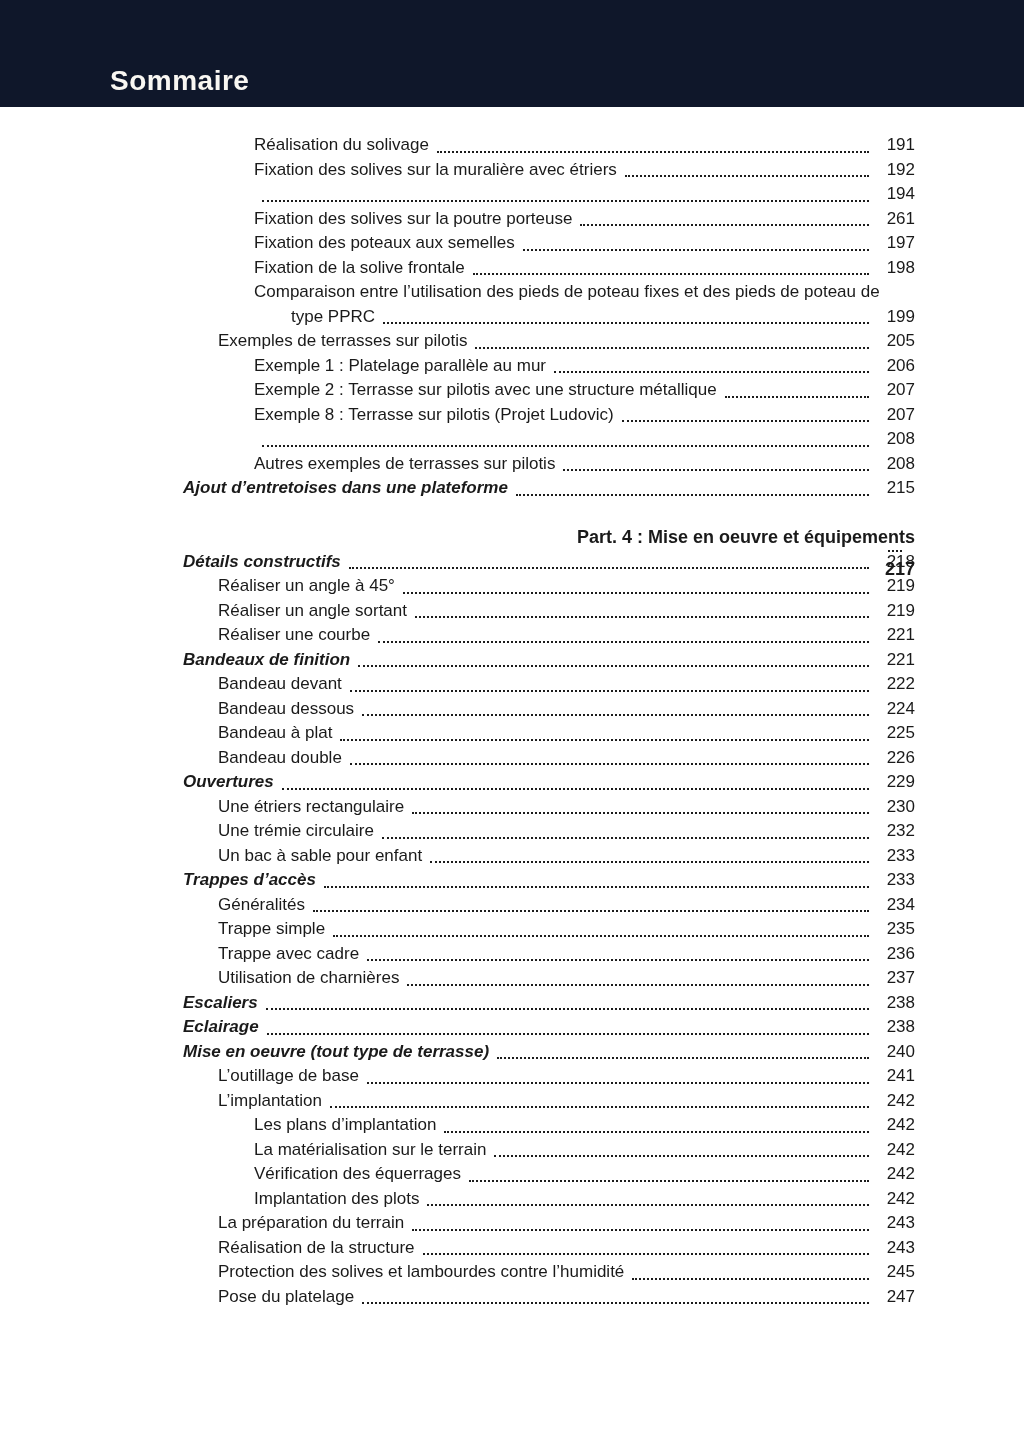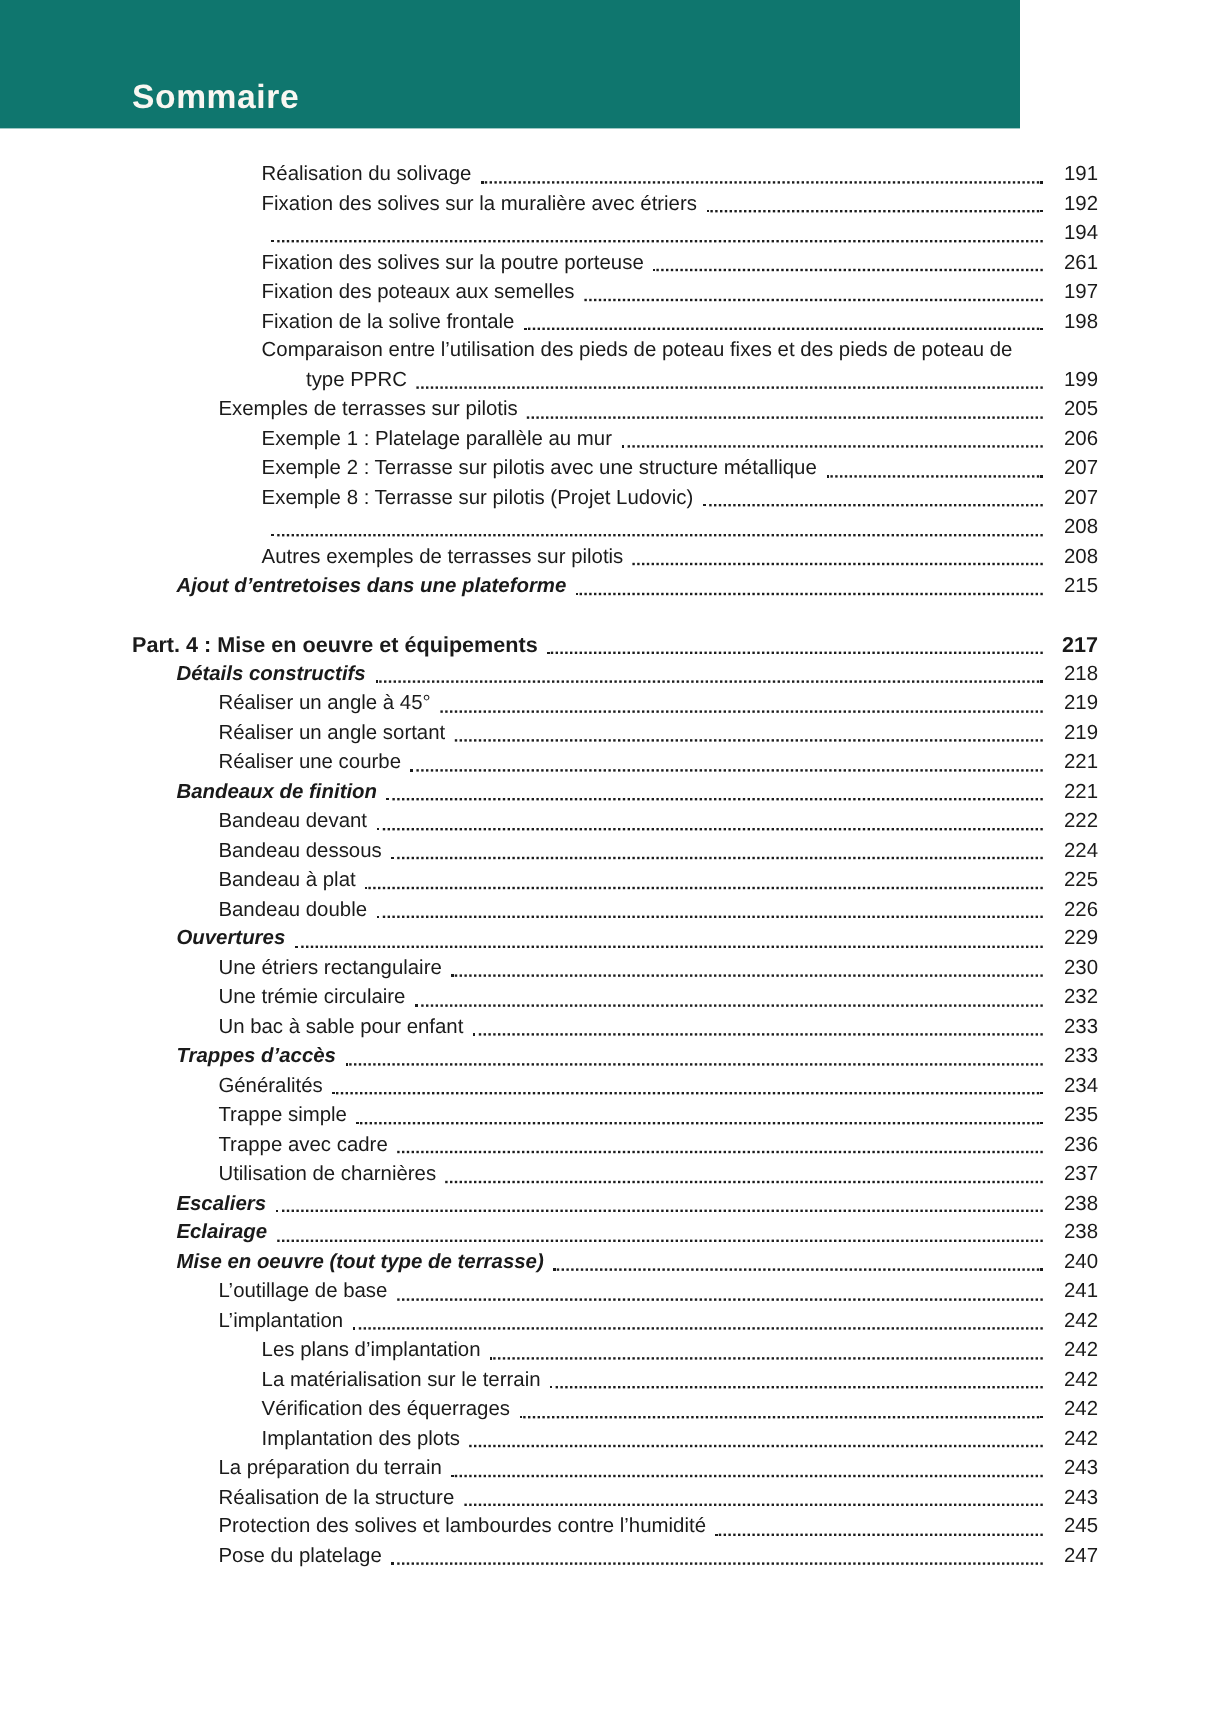--- a/index.html
+++ b/index.html
@@ -4,23 +4,23 @@
 <style>
   * { margin: 0; padding: 0; box-sizing: border-box; }
   html, body {
     width: 1024px;
     background: #ffffff;
     font-family: "Liberation Sans", "DejaVu Sans", sans-serif;
   }
   body { height: 1436px; overflow: hidden; position: relative; }
 
   .page-header {
-    width: 850px;
+    width: 1024px;
     height: 107px;
-    background: #0f766e;
+    background: #0f172a;
     display: flex;
     align-items: flex-end;
     padding: 0 0 12px 110px;
   }
   .page-title {
     color: #f9f7f2;
     font-size: 28px;
     font-weight: 700;
     letter-spacing: 0.5px;
     line-height: 1;
@@ -31,35 +31,36 @@
     width: 805px;
     color: #1a1a1a;
   }
   .toc-row {
     display: flex;
     align-items: flex-end;
     font-size: 17px;
     line-height: 24.5px;
     height: 24.5px;
     white-space: nowrap;
+    margin-left: 36px;
   }
   .toc-row .label { flex: 0 0 auto; }
   .toc-row .leader {
     flex: 1 1 auto;
     min-width: 14px;
     border-bottom: 2px dotted #1c1c1c;
     margin: 0 13px 5px 8px;
   }
   .toc-row .page {
     flex: 0 0 auto;
     min-width: 33px;
     text-align: right;
   }
   
-  .lvl-0 { padding-left: 0; }
+  .lvl-0 { padding-left: 0; flex-direction: column; }
   .lvl-1 { padding-left: 37px; }
   .lvl-2 { padding-left: 72px; }
   .lvl-3 { padding-left: 108px; }
   .lvl-4 { padding-left: 145px; }
   
   .st-bold .label, .st-bold .page { font-weight: 700; }
   .st-bold { font-size: 18px; }
   .st-bolditalic .label { font-weight: 700; font-style: italic; }
   .toc-spacer { height: 24.5px; }
 </style>

